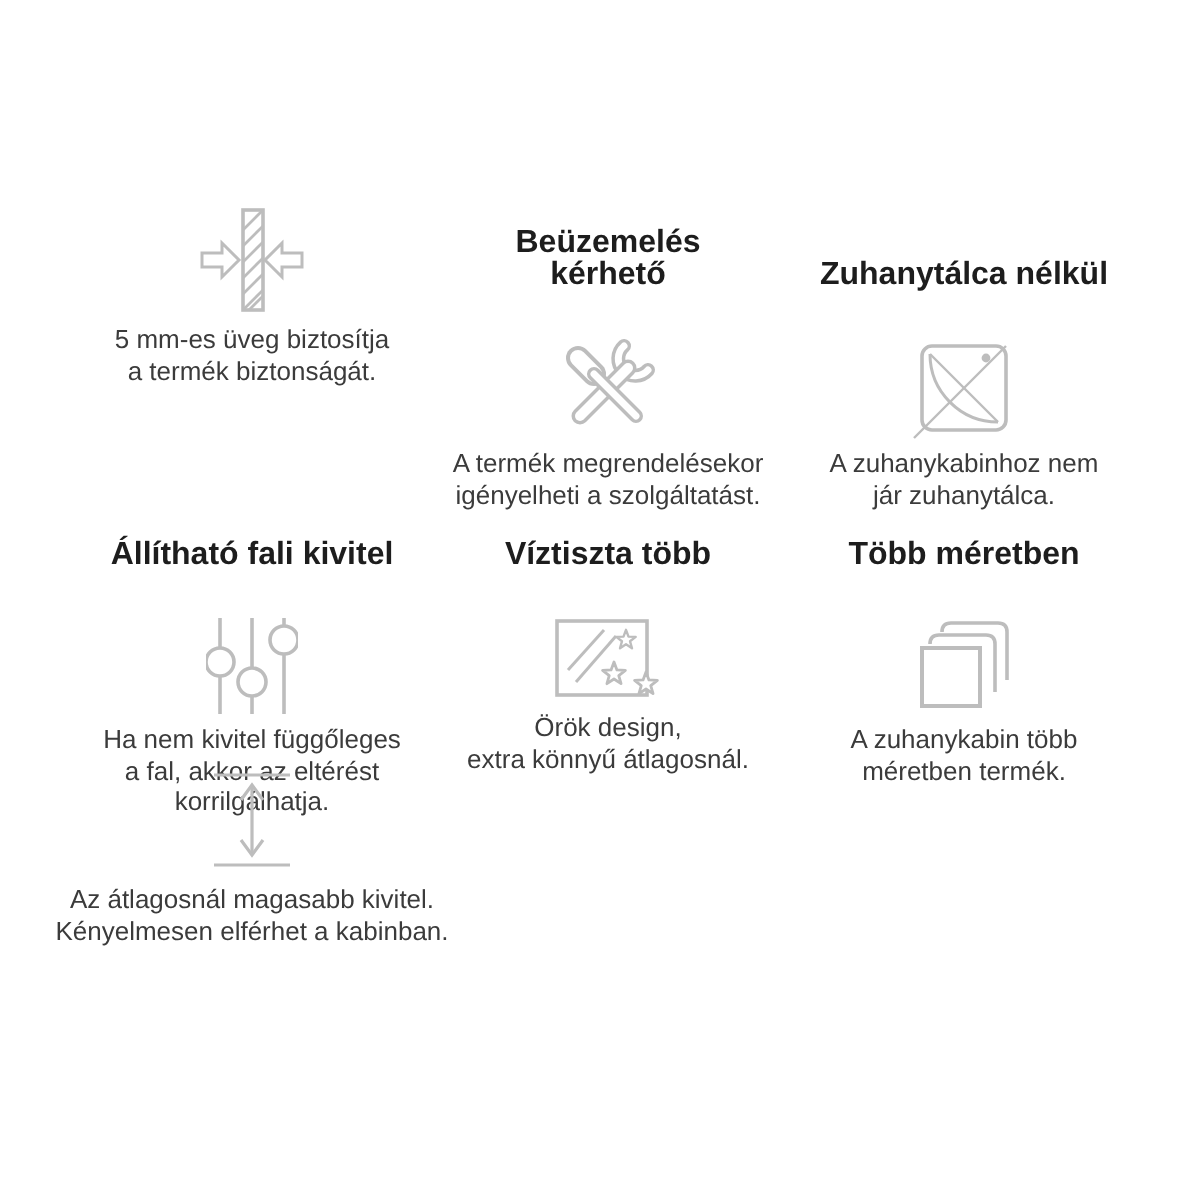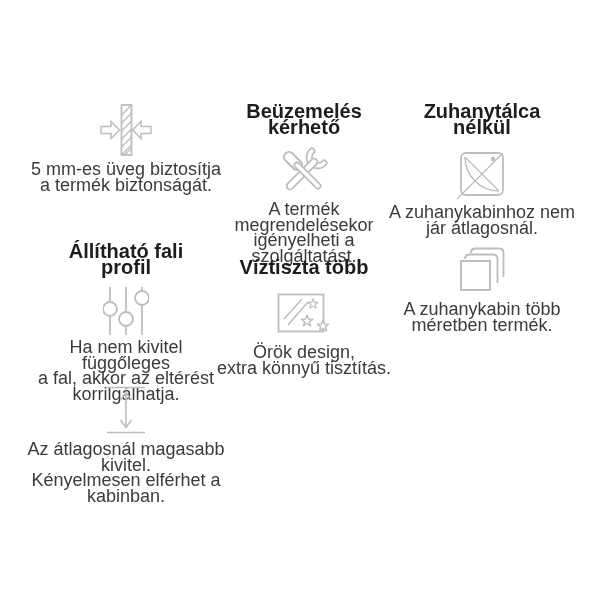--- a/index.html
+++ b/index.html
@@ -22,43 +22,43 @@
     grid-auto-rows: 140px;
     padding: 96px 0 0 37px;
   }
   .feature {
     display: flex;
     flex-direction: column;
     align-items: center;
     text-align: center;
   }
   .feature-title {
-    margin: 5px;
+    margin: 16px;
     min-height: 34px;
     display: flex;
     align-items: flex-end;
     justify-content: center;
-    font-size: 20px;
+    font-size: 16px;
     line-height: 16px;
     font-weight: bold;
     color: var(--heading);
     white-space: pre-line;
   }
   .feature-icon {
     height: 58px;
     display: flex;
     align-items: center;
     justify-content: center;
     margin-top: 5px;
     color: var(--icon);
   }
   .feature-desc {
     margin: 3px 0 0 0;
     width: 204px;
-    font-size: 18px;
+    font-size: 13px;
     line-height: 15.5px;
     color: var(--body);
     white-space: pre-line;
   }
 </style>
 </head>
 <body>
 
 <div class="features-grid">
 
@@ -107,26 +107,26 @@
         <g fill="none" stroke="currentColor">
           <rect x="6" y="6" width="42" height="42" rx="5" stroke-width="1.8"></rect>
           <path d="M10 10 A 34 34 0 0 0 44 44" stroke-width="1.5"></path>
           <line x1="10" y1="10" x2="44" y2="44" stroke-width="1.2"></line>
           <line x1="48" y1="6" x2="2" y2="52" stroke-width="1.2"></line>
         </g>
         <circle cx="38" cy="12" r="2.2" fill="currentColor"></circle>
       </svg>
     </div>
     <p class="feature-desc">A zuhanykabinhoz nem
-jár átlagosnál.</p>
+jár zuhanytálca.</p>
   </div>
 
 
   <div class="feature">
-    <h3 class="feature-title">Állítható fali profil</h3>
+    <h3 class="feature-title">Állítható fali kivitel</h3>
     <div class="feature-icon">
       <svg width="46" height="52" viewBox="0 0 46 52">
         <g stroke="currentColor" stroke-width="1.8">
           <line x1="7" y1="2" x2="7" y2="50"></line>
           <line x1="23" y1="2" x2="23" y2="50"></line>
           <line x1="39" y1="2" x2="39" y2="50"></line>
           <circle cx="7" cy="24" r="7" fill="#fff"></circle>
           <circle cx="23" cy="34" r="7" fill="#fff"></circle>
           <circle cx="39" cy="13" r="7" fill="#fff"></circle>
         </g>
@@ -147,24 +147,25 @@
           <line x1="13" y1="34" x2="33" y2="11" stroke-width="1.5"></line>
         </g>
         <g fill="#fff" stroke="currentColor" stroke-width="1.4" stroke-linejoin="round">
           <path transform="translate(38,13) scale(0.85)" d="M0 -6 L1.47 -2.02 L5.71 -1.85 L2.38 0.77 L3.53 4.85 L0 2.5 L-3.53 4.85 L-2.38 0.77 L-5.71 -1.85 L-1.47 -2.02 Z"></path>
           <path transform="translate(32,30)" d="M0 -6 L1.47 -2.02 L5.71 -1.85 L2.38 0.77 L3.53 4.85 L0 2.5 L-3.53 4.85 L-2.38 0.77 L-5.71 -1.85 L-1.47 -2.02 Z"></path>
           <path transform="translate(48,35)" d="M0 -6 L1.47 -2.02 L5.71 -1.85 L2.38 0.77 L3.53 4.85 L0 2.5 L-3.53 4.85 L-2.38 0.77 L-5.71 -1.85 L-1.47 -2.02 Z"></path>
         </g>
       </svg>
     </div>
     <p class="feature-desc">Örök design,
-extra könnyű tisztítás.</p>
+extra könnyű átlagosnál.</p>
   </div>
 
   <div class="feature">
+    <h3 class="feature-title">Több méretben</h3>
     <div class="feature-icon">
       <svg width="54" height="52" viewBox="0 0 54 52">
         <g fill="none" stroke="currentColor" stroke-width="1.8">
           <path d="M16 9 Q16 4.5 20.5 4.5 L44 4.5 Q48.5 4.5 48.5 9 L48.5 33"></path>
           <path d="M10 15 Q10 10.5 14.5 10.5 L38 10.5 Q42.5 10.5 42.5 15 L42.5 39"></path>
         </g>
         <rect x="6" y="17" width="29" height="29" fill="#fff" stroke="currentColor" stroke-width="2"></rect>
       </svg>
     </div>
     <p class="feature-desc">A zuhanykabin több

